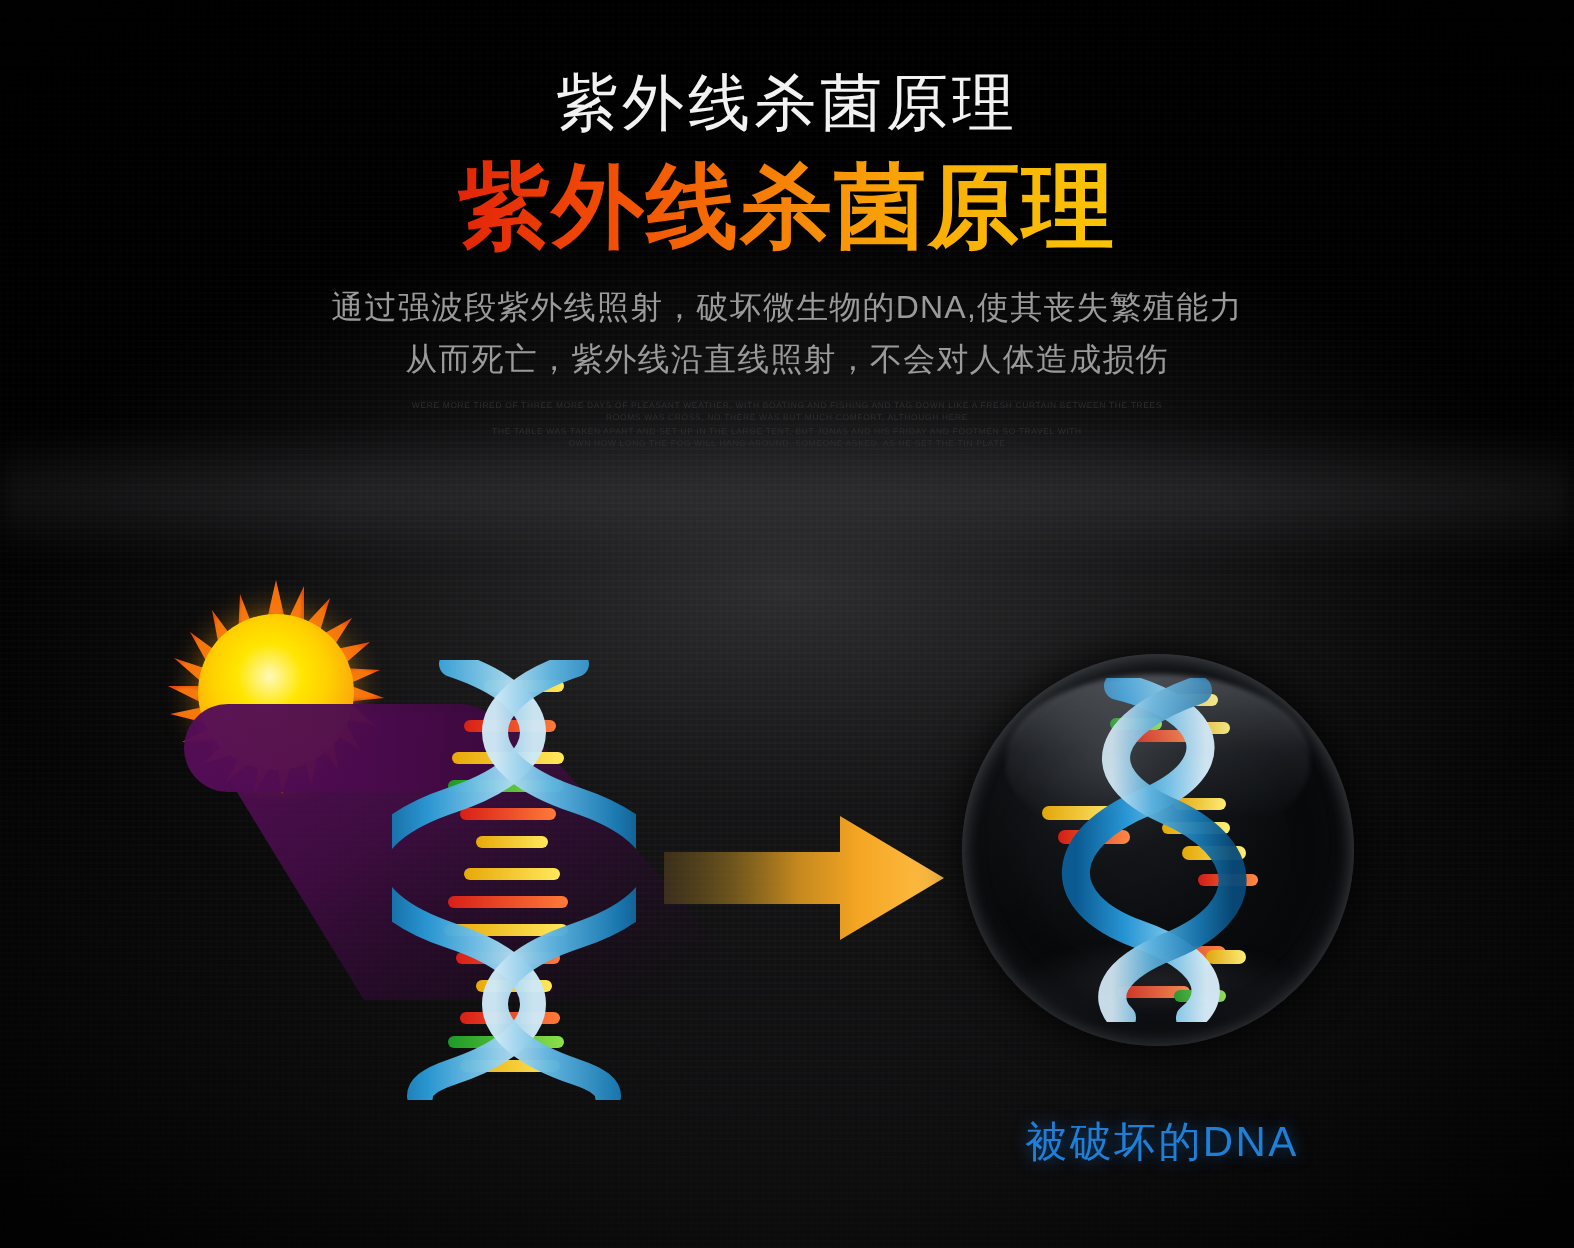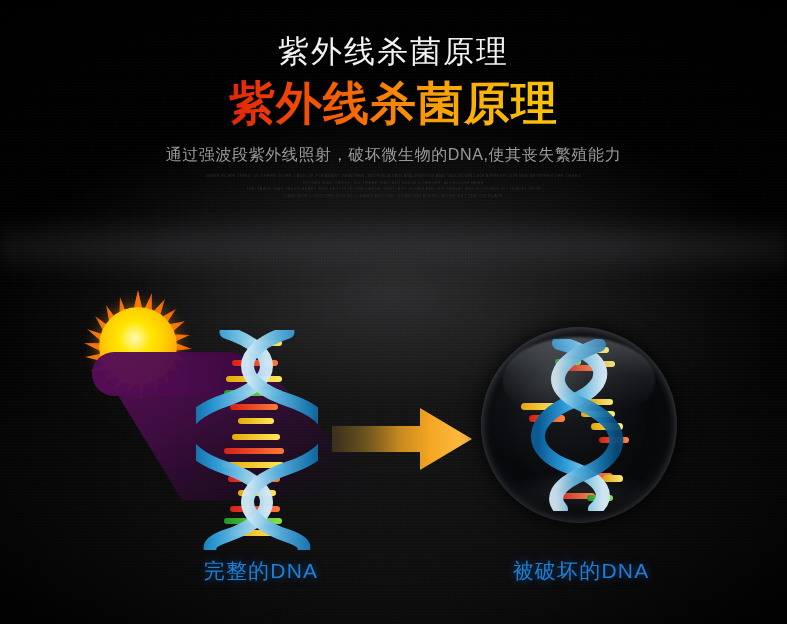--- a/index.html
+++ b/index.html
@@ -162,20 +162,21 @@
   <div class="bg-base"></div>
   <div class="bg-horizon"></div>
   <div class="bg-texture"></div>
   <div class="bg-vignette"></div>
 
   <div class="header">
     <div class="sub-title">紫外线杀菌原理</div>
     <div><span class="main-title">紫外线杀菌原理</span></div>
     <div class="desc">
       <div>通过强波段紫外线照射，破坏微生物的DNA,使其丧失繁殖能力</div>
+      <div>从而死亡，紫外线沿直线照射，不会对人体造成损伤</div>
     </div>
     <div class="filler">
       <div>WERE MORE TIRED OF THREE MORE DAYS OF PLEASANT WEATHER, WITH BOATING AND FISHING AND TAG DOWN LIKE A FRESH CURTAIN BETWEEN THE TREES</div>
       <div>ROOMS WAS CROSS, NO THERE WAS BUT MUCH COMFORT, ALTHOUGH HERE</div>
       <div>THE TABLE WAS TAKEN APART AND SET UP IN THE LARGE TENT, BUT JONAS AND HIS FRIDAY AND FOOTMEN SO TRAVEL WITH</div>
       <div>OWN HOW LONG THE FOG WILL HANG AROUND, SOMEONE ASKED, AS HE SET THE TIN PLATE</div>
     </div>
   </div>
 
   <svg class="beam" viewBox="0 0 300 170">
@@ -345,16 +346,15 @@
       <path d="M56,4 C104,16 112,44 70,62 C26,80 22,112 66,128 C100,140 108,158 92,170" fill="none" stroke="url(#ribA2)" stroke-width="14" stroke-linecap="round"></path>
 
       <path d="M96,6 C50,22 40,48 80,66 C122,84 126,116 82,134 C52,146 48,160 58,170" fill="none" stroke="url(#ribB2)" stroke-width="14" stroke-linecap="round" opacity="0.95"></path>
     </svg>
 
     <div class="sphere-gloss"></div>
     <div class="sphere-floor"></div>
     <div class="sphere-rim"></div>
   </div>
 
-  <div class="caption caption-left">完整的DNA</div>
   <div class="caption caption-right">被破坏的DNA</div>
 
 </div>
 
 </body></html>

